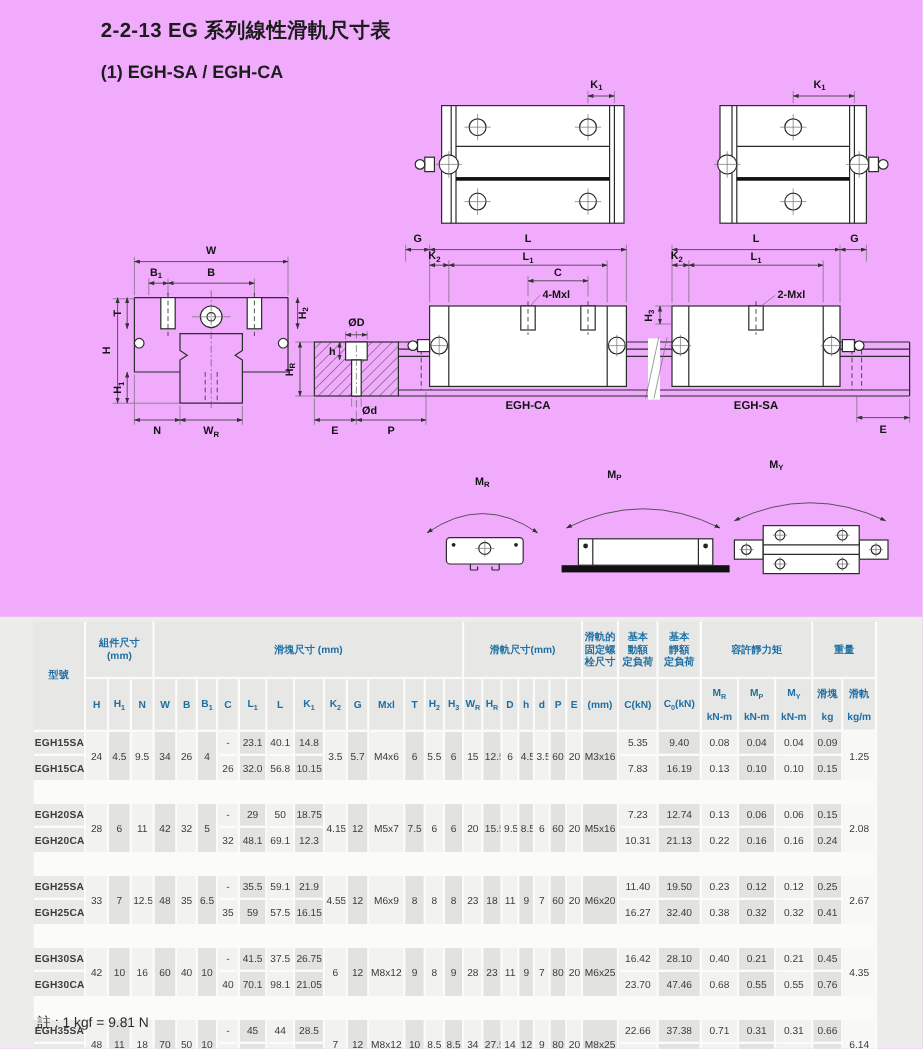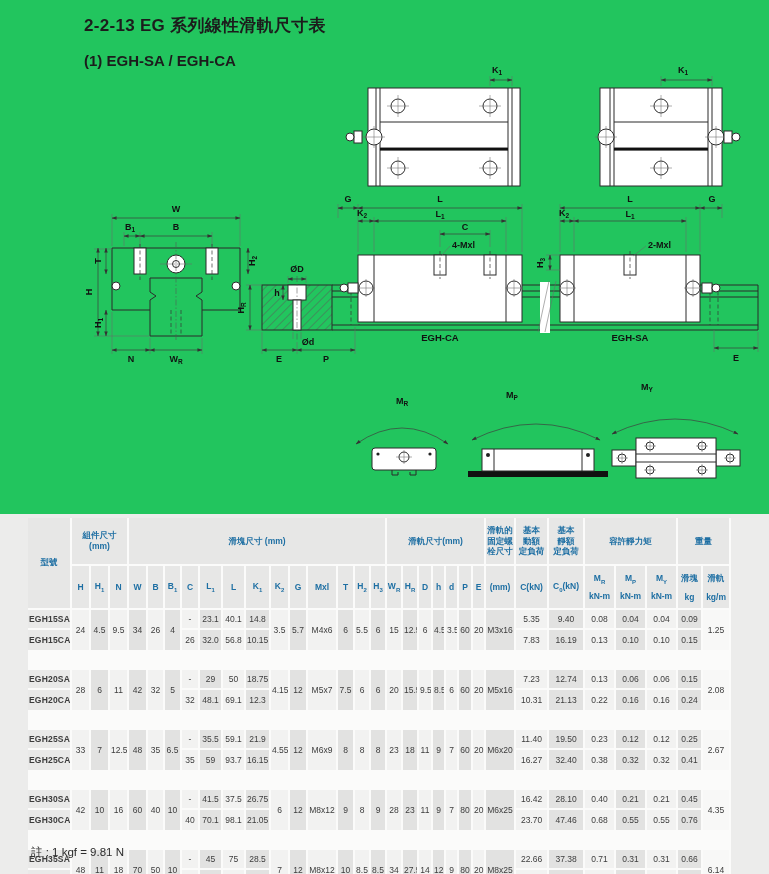--- a/index.html
+++ b/index.html
@@ -1,18 +1,18 @@
 <!DOCTYPE html>
 <html style="--header-text: #1e6fa3; --cell-light: #f2f2f1; --cell-dark: #e2e2e1; --cell-model: #e9e9e8; --cell-header: #e7e7e6; --cell-white: #f8f8f7; --panel: #ececeb; --gap: #fbfbfa; --body-text: #3c3c3c;"><head>
 <meta charset="utf-8">
 <style>
   * { margin:0; padding:0; box-sizing:border-box; }
   html,body { background:#fff; }
   .canvas {
-    position:relative; width:769px; height:874px; background:#22c55e;
+    position:relative; width:769px; height:874px; background:#f0abfc;
     font-family:"Liberation Sans","DejaVu Sans",sans-serif; overflow:hidden;
   }
   .page-title { position:absolute; left:84px; top:14px; font-size:17px; font-weight:bold; color:#1c1c1c; letter-spacing:.3px; }
   .page-subtitle { position:absolute; left:84px; top:52px; font-size:15px; font-weight:bold; color:#1c1c1c; }
   .drawings { position:absolute; left:0; top:60px; width:769px; height:420px; }
   .panel { position:absolute; left:0; top:514px; width:769px; height:360px; background:var(--panel); }
   .note { position:absolute; left:31px; top:845px; font-size:11.5px; color:#2c2c2c; }
 
   
   table.dim { position:absolute; left:28px; top:518px; width:703px;
@@ -641,21 +641,21 @@
           <td class="c-light bb">0.23</td>
           <td class="c-dark bb">0.12</td>
           <td class="c-light bb">0.12</td>
           <td class="c-dark bb">0.25</td>
           <td class="c-white" rowspan="2">2.67</td>
         </tr>
         <tr>
           <td class="c-model">EGH25CA</td>
           <td class="c-light">35</td>
           <td class="c-dark">59</td>
-          <td class="c-light">93.7</td>
+          <td class="c-light">57.5</td>
           <td class="c-dark">16.15</td>
           <td class="c-light">16.27</td>
           <td class="c-dark">32.40</td>
           <td class="c-light">0.38</td>
           <td class="c-dark">0.32</td>
           <td class="c-light">0.32</td>
           <td class="c-dark">0.41</td>
         </tr>
         <tr>
           <td colspan="32" class="sp"></td>
@@ -713,21 +713,21 @@
         <tr>
           <td class="c-model bb">EGH35SA</td>
           <td class="c-light" rowspan="2">48</td>
           <td class="c-dark" rowspan="2">11</td>
           <td class="c-light" rowspan="2">18</td>
           <td class="c-dark" rowspan="2">70</td>
           <td class="c-light" rowspan="2">50</td>
           <td class="c-dark" rowspan="2">10</td>
           <td class="c-light bb">-</td>
           <td class="c-dark bb">45</td>
-          <td class="c-light bb">75</td>
+          <td class="c-light bb">44</td>
           <td class="c-dark bb">28.5</td>
           <td class="c-light" rowspan="2">7</td>
           <td class="c-dark" rowspan="2">12</td>
           <td class="c-light" rowspan="2">M8x12</td>
           <td class="c-dark" rowspan="2">10</td>
           <td class="c-light" rowspan="2">8.5</td>
           <td class="c-dark" rowspan="2">8.5</td>
           <td class="c-light" rowspan="2">34</td>
           <td class="c-dark" rowspan="2">27.5</td>
           <td class="c-light" rowspan="2">14</td>

